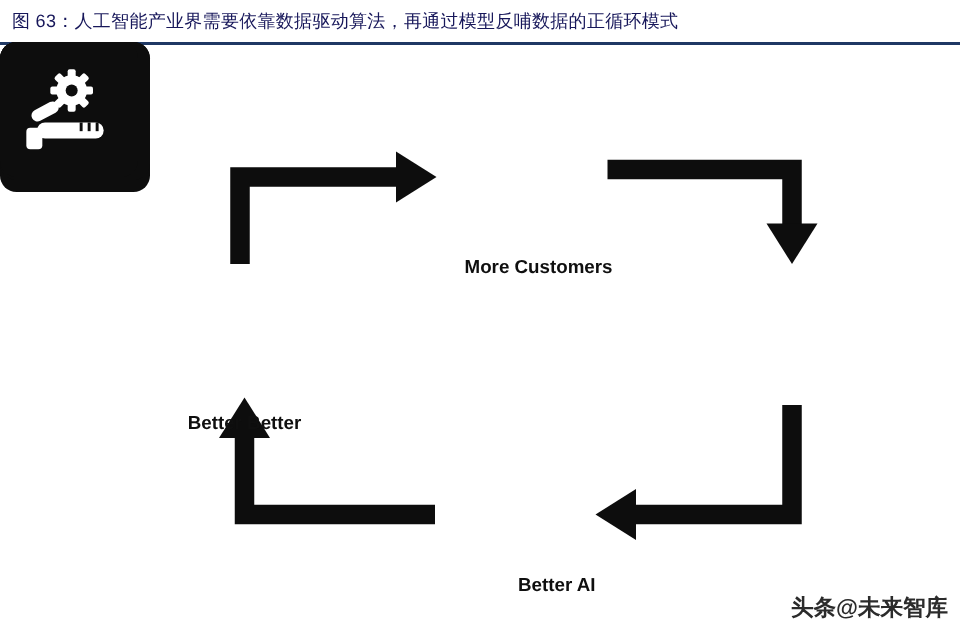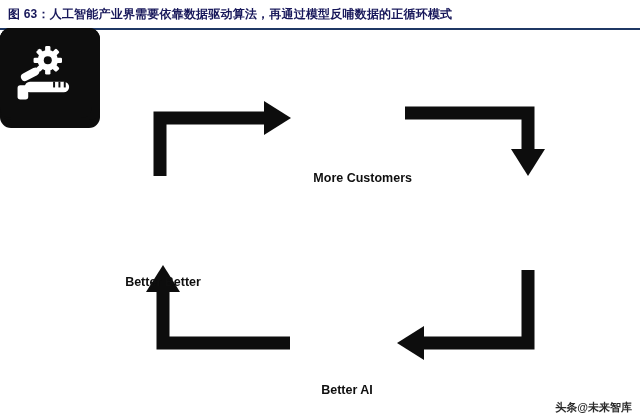--- a/index.html
+++ b/index.html
@@ -11,21 +11,21 @@
     overflow:hidden;
   }
   .header{
     position:absolute;left:0;top:0;width:640px;
     border-bottom:2px solid #1f3864;
     padding:6px 8px 5px 8px;
     box-sizing:border-box;
   }
   .title{
     font-size:12px;
-    font-weight:bold;
+    font-weight:normal;
     color:#17175a;
     letter-spacing:0.2px;
     white-space:nowrap;
   }
   .canvas{position:absolute;left:0;top:28px;width:640px;height:389px;}
   .arrows{position:absolute;left:0;top:0;width:640px;height:389px;}
   .node{position:absolute;}
   .box{
     background:#0d0d0d;
     border-radius:11px;
@@ -35,31 +35,31 @@
     position:absolute;
     text-align:center;
     font-size:12.5px;
     font-weight:bold;
     color:#0f0f0f;
     white-space:nowrap;
   }
   .watermark{
     position:absolute;
     right:8px;bottom:2px;
-    font-size:11px;
+    font-size:15px;
     font-weight:600;
     color:#2b2b2b;
   }
   
   .pos-customers-box{left:297px;top:38px;width:100px;height:100px;}
-  .pos-customers-label{left:252px;top:143px;width:160px;text-align:right;}
+  .pos-customers-label{left:279px;top:143px;width:160px;}
   .pos-data-box{left:482px;top:147px;width:92px;height:90px;}
   .pos-data-label{left:478px;top:242px;width:100px;}
   .pos-ai-box{left:297px;top:259px;width:100px;height:92px;}
-  .pos-ai-label{left:297px;top:355px;width:100px;}
+  .pos-ai-label{left:297px;top:355px;width:100px;text-align:right;}
   .pos-service-box{left:117px;top:152px;width:92px;height:90px;}
   .pos-service-label{left:83px;top:247px;width:160px;}
 </style>
 </head>
 <body>
 
 <div class="page">
 
   <div class="header">
     <div class="title">图 63：人工智能产业界需要依靠数据驱动算法，再通过模型反哺数据的正循环模式</div>

